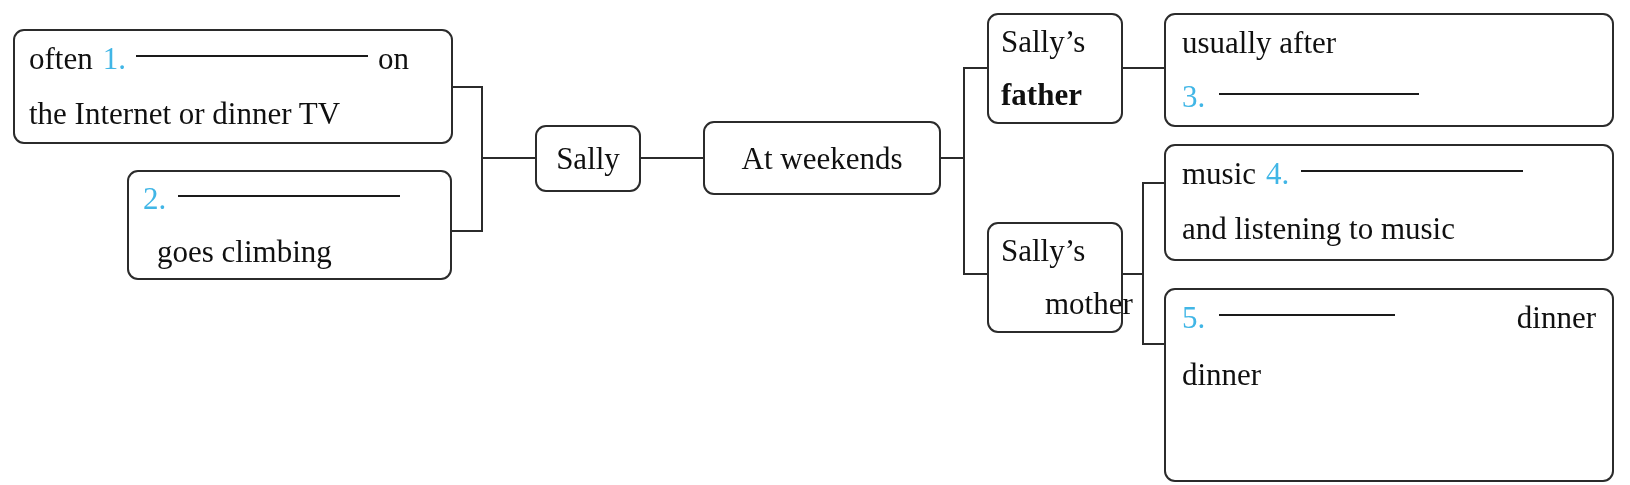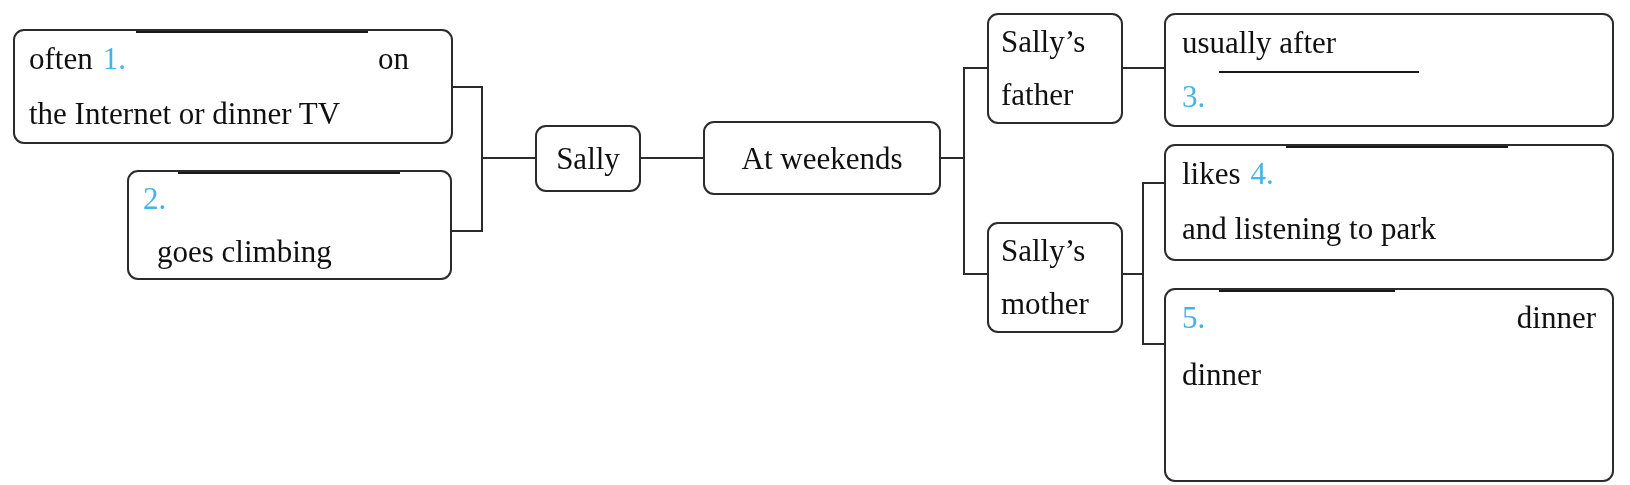--- a/index.html
+++ b/index.html
@@ -49,21 +49,21 @@
   .b-xs { width: 176px; }
   .line {
     position: absolute;
     background: #2b2b2b;
     z-index: 1;
   }
   .h { height: 2px; }
   .v { width: 2px; }
   .row {
     display: flex;
-    align-items: flex-start;
+    align-items: center;
   }
   .spacer { flex: 1 1 auto; }
   .txt { white-space: nowrap; }
 </style>
 </head>
 <body>
 
 <div id="canvas">
 
   <div class="line h" style="left:452px; top:86px; width:31px;"></div>
@@ -111,49 +111,49 @@
     <span class="txt">Sally</span>
   </div>
 
   <div class="box center" style="left:703px; top:121px; width:238px; height:74px;">
     <span class="txt">At weekends</span>
   </div>
 
   <div class="box" style="left:987px; top:13px; width:136px; height:111px;">
     <div class="pad" style="padding:0 12px;">
       <div class="txt" style="line-height:54px;">Sally’s</div>
-      <div class="txt" style="line-height:52px;">father</div>
+      <div class="txt" style="line-height:52px;font-weight:bold;">father</div>
     </div>
   </div>
 
   <div class="box" style="left:987px; top:222px; width:136px; height:111px;">
     <div class="pad" style="padding:0 12px;">
       <div class="txt" style="line-height:54px;">Sally’s</div>
-      <div class="txt" style="line-height:52px;">mother</div>
+      <div class="txt" style="line-height:52px;margin-left:44px;">mother</div>
     </div>
   </div>
 
   <div class="box" style="left:1164px; top:13px; width:450px; height:114px;">
     <div class="pad" style="padding:0 16px;">
       <div class="txt" style="line-height:56px;">usually after</div>
       <div class="row" style="line-height:52px;">
         <span class="txt num">3.</span>
         <span class="blank b-sm" style="margin-left:14px; margin-bottom:6px;"></span>
       </div>
     </div>
   </div>
 
   <div class="box" style="left:1164px; top:144px; width:450px; height:117px;">
     <div class="pad" style="padding:0 16px;">
       <div class="row" style="line-height:56px;">
-        <span class="txt">likes</span>
+        <span class="txt">music</span>
         <span class="txt num" style="padding-left:10px;">4.</span>
         <span class="blank b-md" style="margin-left:12px; margin-bottom:6px;"></span>
       </div>
-      <div class="txt" style="line-height:54px;">and listening to park</div>
+      <div class="txt" style="line-height:54px;">and listening to music</div>
     </div>
   </div>
 
   <div class="box" style="left:1164px; top:288px; width:450px; height:194px;">
     <div class="pad" style="padding:0 16px;">
       <div class="row" style="line-height:56px;">
         <span class="txt num">5.</span>
         <span class="blank b-xs" style="margin-left:14px; margin-bottom:6px;"></span>
         <span class="spacer"></span>
         <span class="txt">dinner</span>

